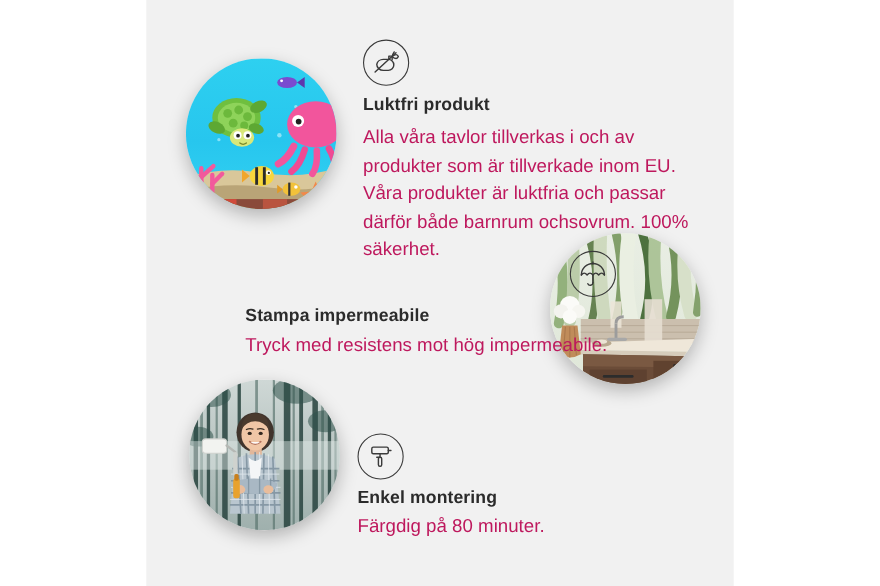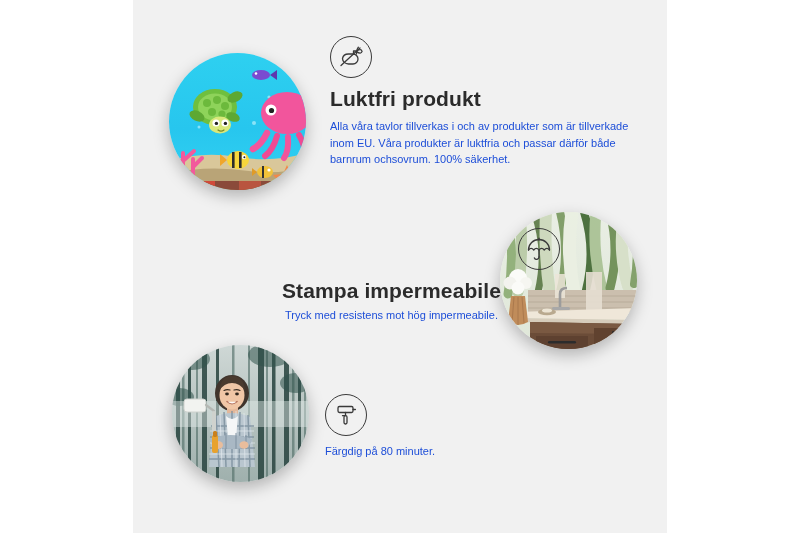--- a/index.html
+++ b/index.html
@@ -31,50 +31,50 @@
     height: 42px;
     border: 1.6px solid #3a3a3a;
     border-radius: 50%;
     display: flex;
     align-items: center;
     justify-content: center;
   }
   .icon-circle svg { display: block; }
 
   .feat-title {
-    font-size: 21px;
+    font-size: 16px;
     font-weight: bold;
     color: #2b2b2b;
     letter-spacing: 0.1px;
     line-height: 1.25;
     white-space: nowrap;
   }
 
   .feat-body {
-    font-size: 11px;
-    color: #1d4ed8;
+    font-size: 17px;
+    color: #be185d;
     line-height: 1.5;
   }
 
   
   #block-odourless {
     left: 197px;
     top: 36px;
     width: 300px;
     text-align: left;
   }
   #block-odourless .icon-circle { margin: 0 0 8px 0; }
   #block-odourless .feat-title { margin-bottom: 6px; }
 
   
   #block-waterproof {
     left: 90px;
     top: 228px;
     width: 337px;
-    text-align: center;
+    text-align: left;
   }
   #block-waterproof .icon-circle { margin: 0 0 8px auto; }
   #block-waterproof .feat-title { margin-bottom: 3px; }
 
   
   #block-assembly {
     left: 192px;
     top: 394px;
     width: 300px;
     text-align: left;
@@ -402,16 +402,17 @@
       <svg width="26" height="26" viewBox="0 0 26 26" fill="none" stroke="#3a3a3a" stroke-width="1.3" stroke-linecap="round" stroke-linejoin="round">
 
         <rect x="5" y="4.5" width="15" height="6" rx="1.4"></rect>
 
         <path d="M12.5 10.5 l0 3.2 l-3 0"></path>
         <path d="M20 7.5 l2.4 0"></path>
 
         <rect x="11" y="13.7" width="3" height="8.3" rx="1.4"></rect>
       </svg>
     </div>
+    <div class="feat-title">Enkel montering</div>
     <div class="feat-body">Färgdig på 80 minuter.</div>
   </div>
 
 </div>
 
 </body></html>

